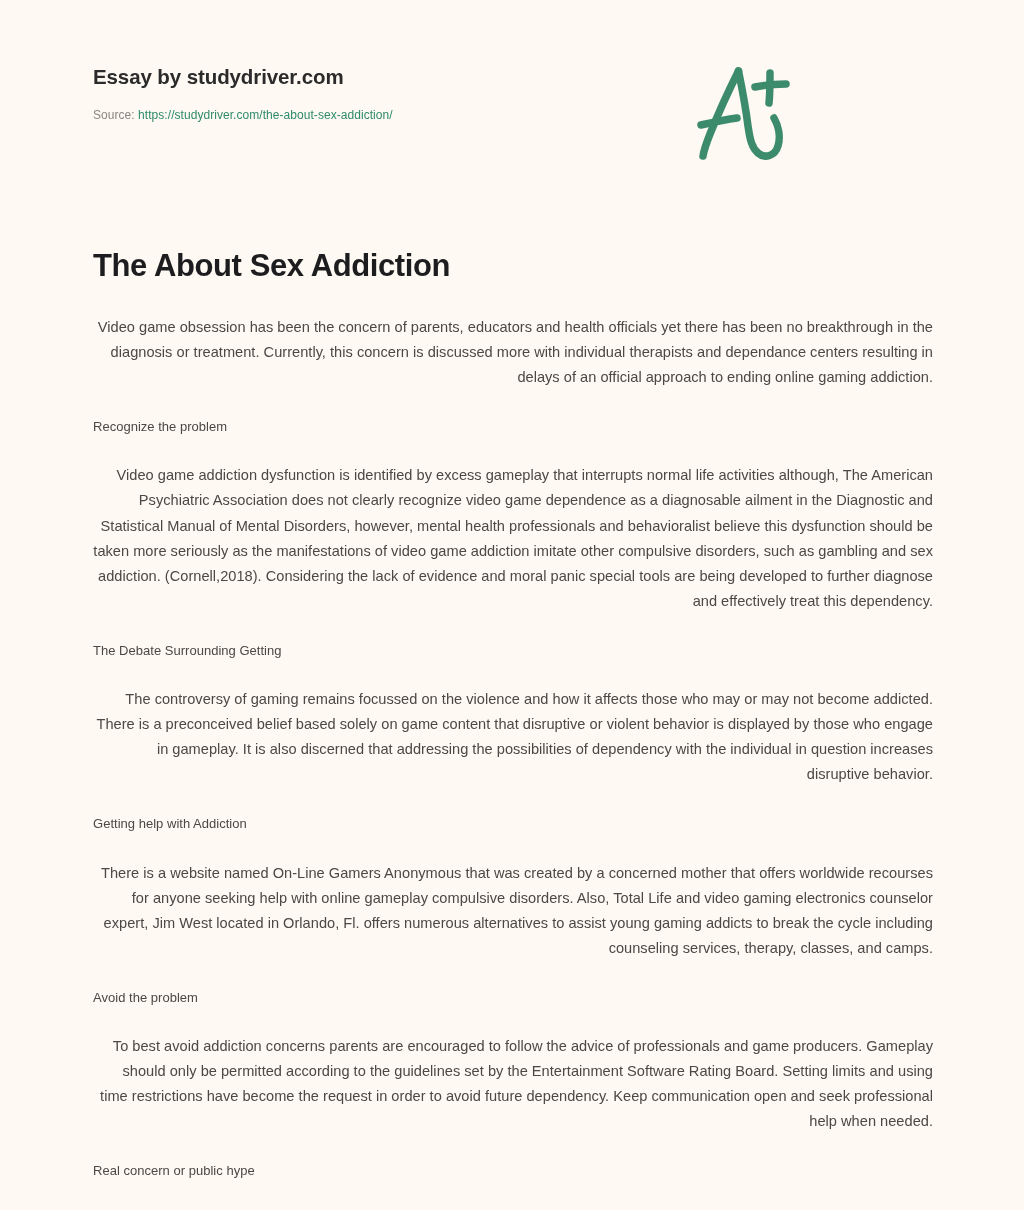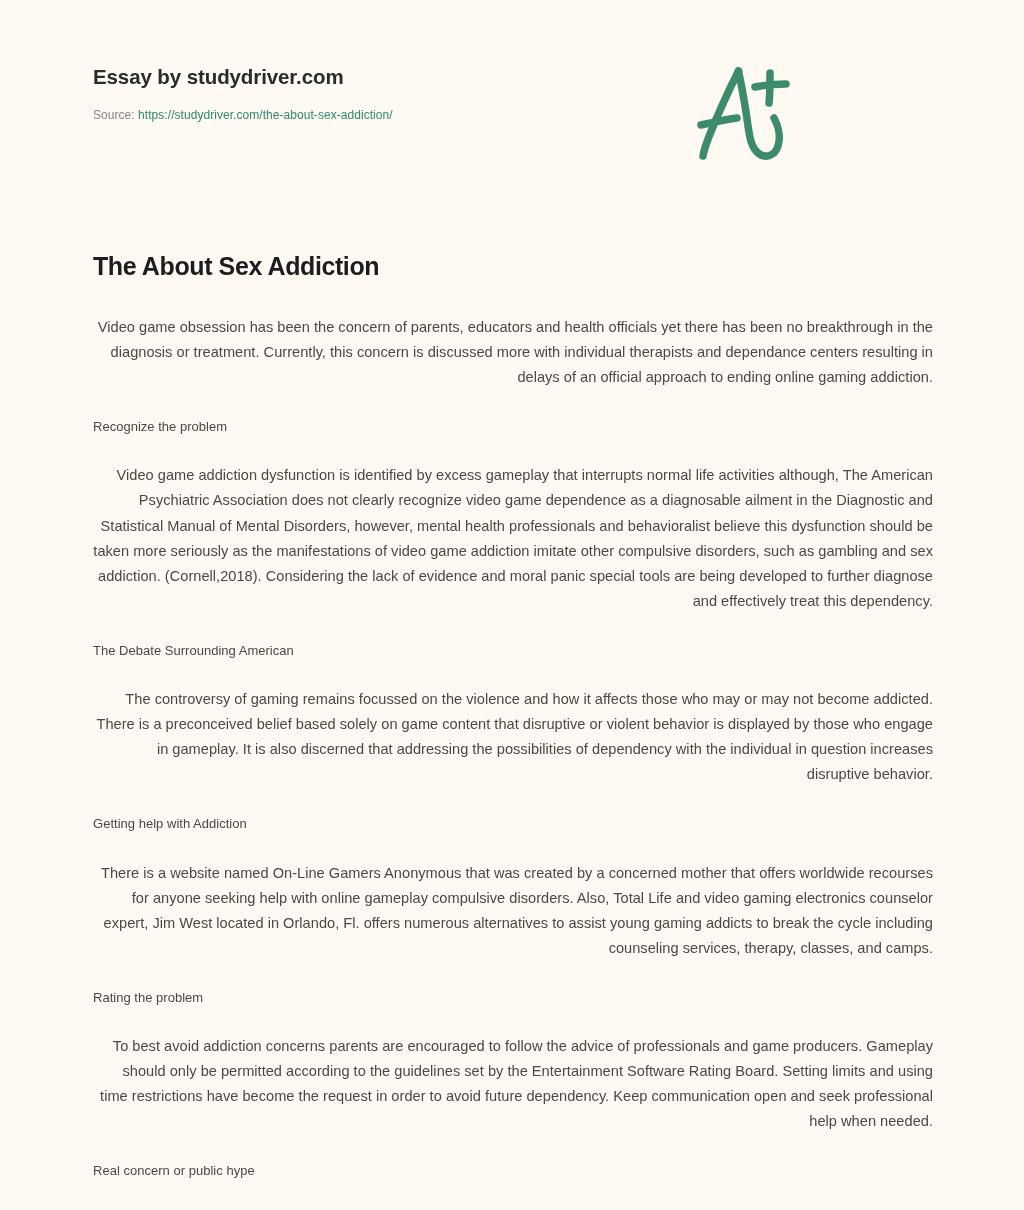--- a/index.html
+++ b/index.html
@@ -67,21 +67,21 @@
   }
 
   
   .article {
     position: absolute;
     left: 93px;
     top: 246px;
     width: 840px;
   }
   .article-title {
-    font-size: 25px;
+    font-size: 31px;
     font-weight: bold;
     color: #1d1d1f;
     letter-spacing: -0.4px;
     line-height: 40px;
     margin: 0 0 29px 0;
   }
   .para {
     font-size: 14.6px;
     line-height: 25.1px;
     color: #4b4845;
@@ -128,24 +128,24 @@
       </g>
     </svg>
   </div>
 
   <div class="article">
     <h1 class="article-title">The About Sex Addiction</h1>
     <div id="blocks">
         <div class="para">Video game obsession has been the concern of parents, educators and health officials yet there has been no breakthrough in the diagnosis or treatment. Currently, this concern is discussed more with individual therapists and dependance centers resulting in delays of an official approach to ending online gaming addiction.</div>
         <div class="section-heading">Recognize the problem</div>
         <div class="para">Video game addiction dysfunction is identified by excess gameplay that interrupts normal life activities although, The American Psychiatric Association does not clearly recognize video game dependence as a diagnosable ailment in the Diagnostic and Statistical Manual of Mental Disorders, however, mental health professionals and behavioralist believe this dysfunction should be taken more seriously as the manifestations of video game addiction imitate other compulsive disorders, such as gambling and sex addiction. (Cornell,2018). Considering the lack of evidence and moral panic special tools are being developed to further diagnose and effectively treat this dependency.</div>
-        <div class="section-heading">The Debate Surrounding American</div>
+        <div class="section-heading">The Debate Surrounding Getting</div>
         <div class="para">The controversy of gaming remains focussed on the violence and how it affects those who may or may not become addicted. There is a preconceived belief based solely on game content that disruptive or violent behavior is displayed by those who engage in gameplay. It is also discerned that addressing the possibilities of dependency with the individual in question increases disruptive behavior.</div>
         <div class="section-heading">Getting help with Addiction</div>
         <div class="para">There is a website named On-Line Gamers Anonymous that was created by a concerned mother that offers worldwide recourses for anyone seeking help with online gameplay compulsive disorders. Also, Total Life and video gaming electronics counselor expert, Jim West located in Orlando, Fl. offers numerous alternatives to assist young gaming addicts to break the cycle including counseling services, therapy, classes, and camps.</div>
-        <div class="section-heading">Rating the problem</div>
+        <div class="section-heading">Avoid the problem</div>
         <div class="para">To best avoid addiction concerns parents are encouraged to follow the advice of professionals and game producers. Gameplay should only be permitted according to the guidelines set by the Entertainment Software Rating Board. Setting limits and using time restrictions have become the request in order to avoid future dependency. Keep communication open and seek professional help when needed.</div>
         <div class="section-heading">Real concern or public hype</div>
         <div class="para">Some do not believe players become gaming addicts, they simply enjoying life the way they see fit. It may take several years before a determination is documented and an actual problem is deemed official. There is still too much controversy surrounded by this subject to document anything of hardcore substance.</div>
       </div>
   </div>
 
 </div>
 
 </body></html>

